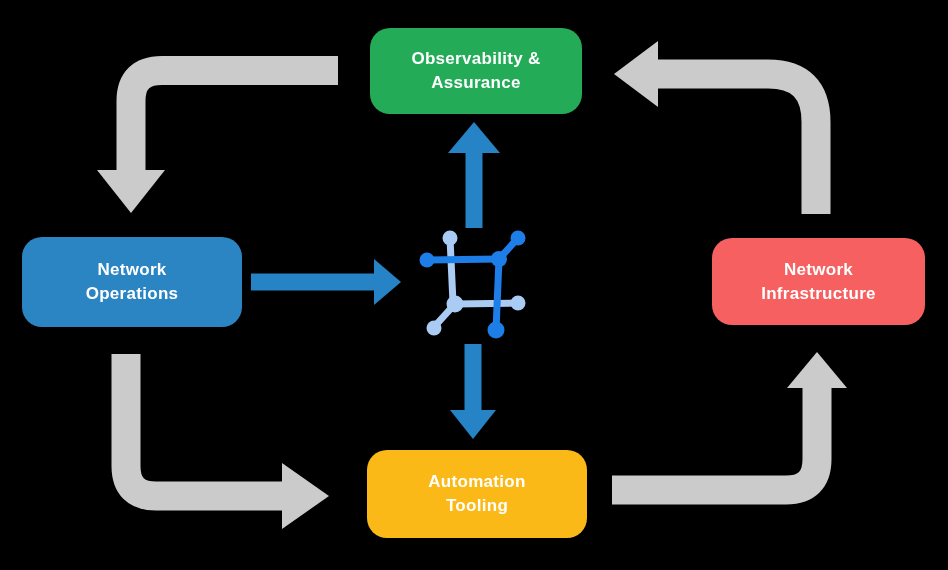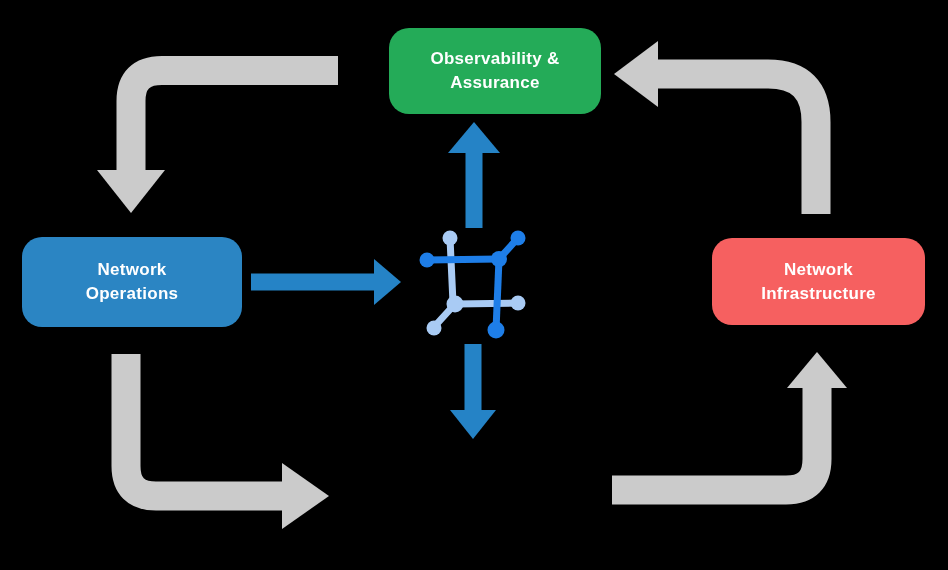--- a/index.html
+++ b/index.html
@@ -29,21 +29,21 @@
     justify-content: center;
     text-align: center;
     border-radius: 20px;
     color: #ffffff;
     font-size: 17px;
     font-weight: bold;
     letter-spacing: 0.3px;
     line-height: 24px;
     white-space: pre-line;
   }
-  .node-observability { left: 370px; top: 28px;  width: 212px; height: 86px; background: #24AB58; margin-left: 19px; }
+  .node-observability { left: 370px; top: 28px;  width: 212px; height: 86px; background: #24AB58; }
   .node-operations    { left: 22px;  top: 237px; width: 220px; height: 90px; background: #2B85C3; }
   .node-infrastructure{ left: 712px; top: 238px; width: 213px; height: 87px; background: #F66060; }
   .node-tooling       { left: 367px; top: 450px; width: 220px; height: 88px; background: #FBB918; }
 
   .gray-shaft { fill: none; stroke: #CBCBCB; stroke-width: 29px; }
   .gray-head  { fill: #CBCBCB; }
   .blue-shaft { fill: none; stroke: #2583C6; stroke-width: 17px; }
   .blue-head  { fill: #2583C6; }
 
   .icon-light-line { stroke: #A9CBF4; stroke-width: 7px; stroke-linecap: round; fill: none; }
@@ -115,14 +115,16 @@
 
   <div class="node node-observability">Observability &amp;
 Assurance</div>
 
   <div class="node node-operations">Network
 Operations</div>
 
   <div class="node node-infrastructure">Network
 Infrastructure</div>
 
+  <div class="node node-tooling">Automation
+Tooling</div>
 
 </div>
 
 </body></html>

